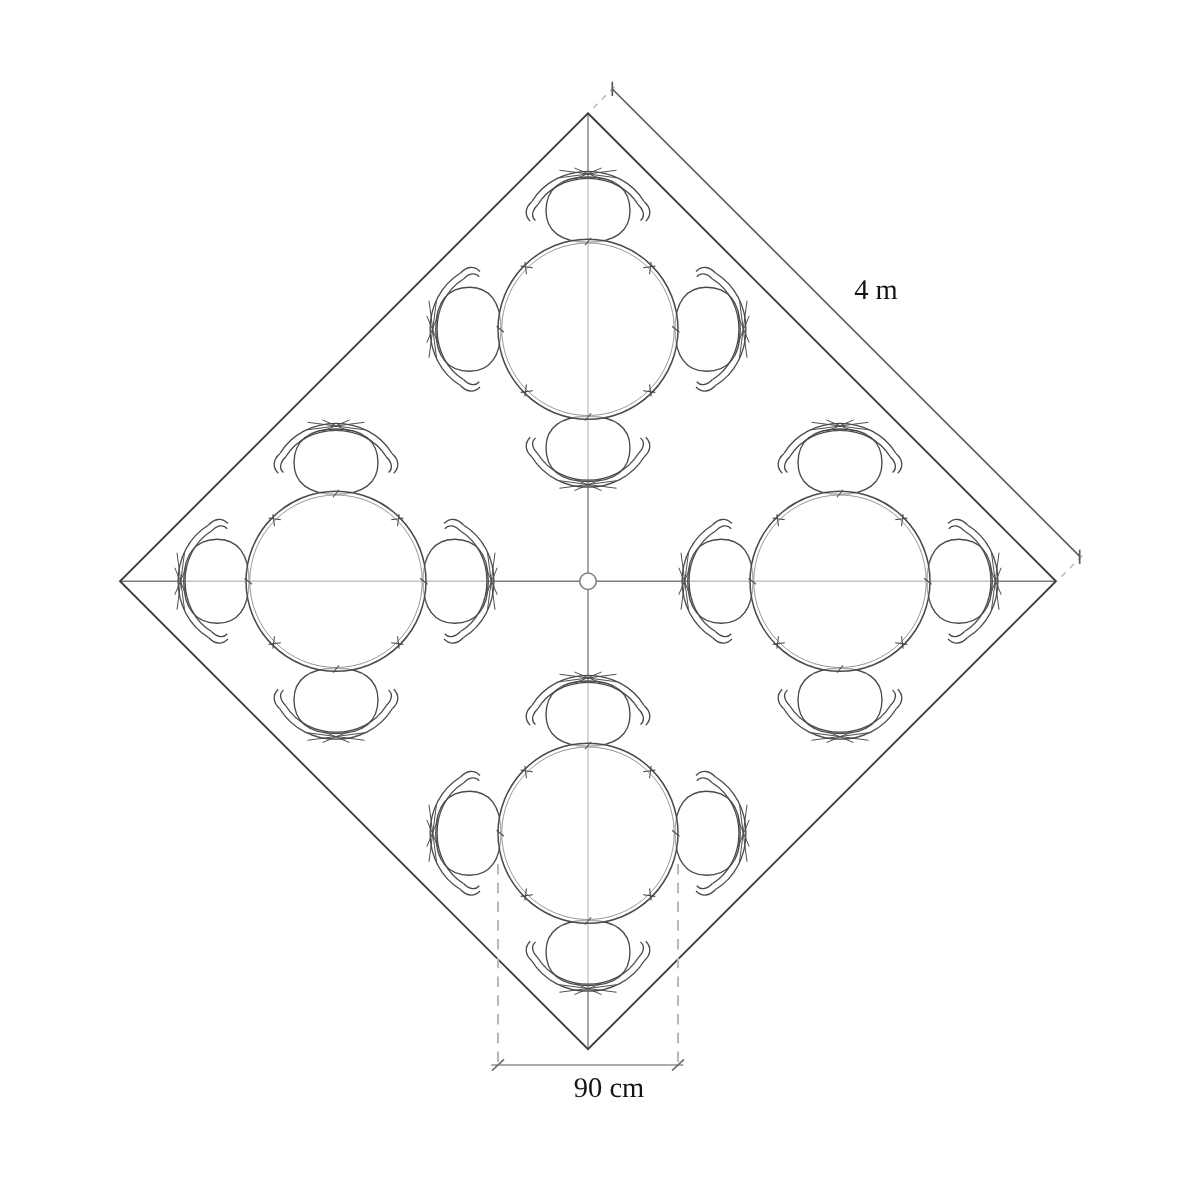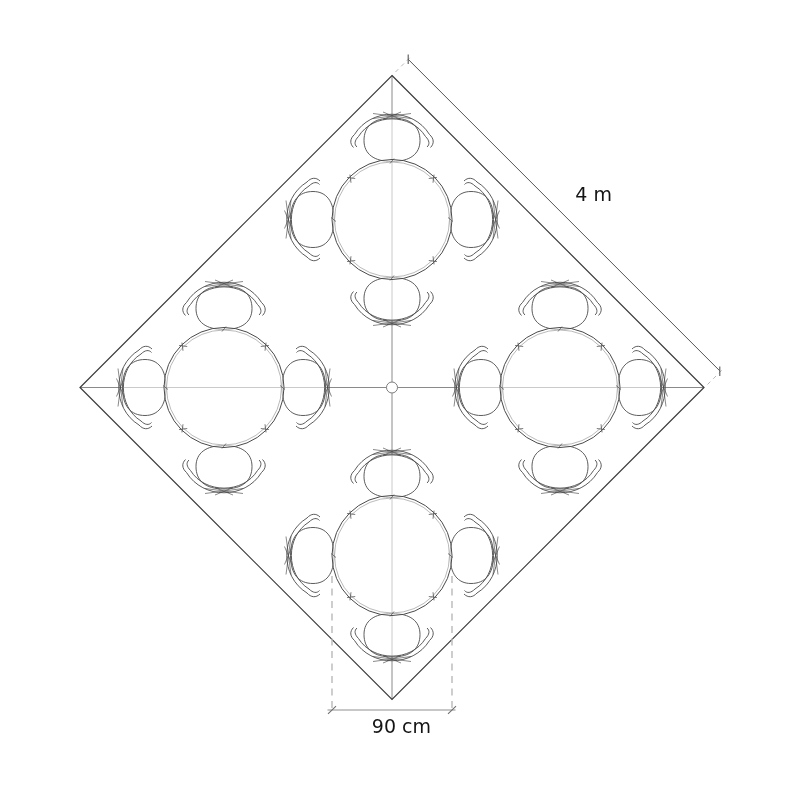--- a/index.html
+++ b/index.html
@@ -19,21 +19,21 @@
   .table-inner{stroke:#8c8c8c;stroke-width:0.6;fill:none;}
   .notch path{stroke:var(--line-furniture);stroke-width:0.7;fill:none;}
   .dimline{stroke:#565656;stroke-width:1;fill:none;}
   .dimtick{stroke:#565656;stroke-width:1.1;}
   .dimline-g{stroke:var(--line-dim);stroke-width:1.1;}
   .dimtick-g{stroke:#6f6f6f;stroke-width:1.1;}
   .ext-dash{stroke:var(--line-light);stroke-width:1.4;stroke-dasharray:7 5.5;}
   .ext-dash2{stroke:var(--line-light);stroke-width:1;stroke-dasharray:4 4;}
   .cpoint{fill:#ffffff;stroke:var(--line-mid);stroke-width:1;}
   .label{position:absolute;color:var(--text);font-size:19px;line-height:1.2;
-         text-align:right;white-space:nowrap;}
+         text-align:center;white-space:nowrap;font-family:Liberation Serif, serif;}
 </style>
 </head>
 <body>
 
 <div class="stage">
 
   <svg width="800" height="800" viewBox="0 0 800 800">
 
     <defs>
       <g id="chair">
@@ -103,14 +103,14 @@
     <g>
       <line class="ext-dash" x1="332" y1="576" x2="332" y2="713"></line>
       <line class="ext-dash" x1="452" y1="576" x2="452" y2="713"></line>
       <line class="dimline-g" x1="327.5" y1="710" x2="455.5" y2="710"></line>
       <line class="dimtick-g" x1="328" y1="713.8" x2="336" y2="706.2"></line>
       <line class="dimtick-g" x1="448" y1="713.8" x2="456" y2="706.2"></line>
     </g>
   </svg>
 
   <div class="label" style="left:556px;top:183px;width:56px;">4 m</div>
-  <div class="label" style="left:351px;top:715px;width:80px;">90 cm</div>
+  <div class="label" style="left:366px;top:715px;width:80px;">90 cm</div>
 </div>
 
 </body></html>

